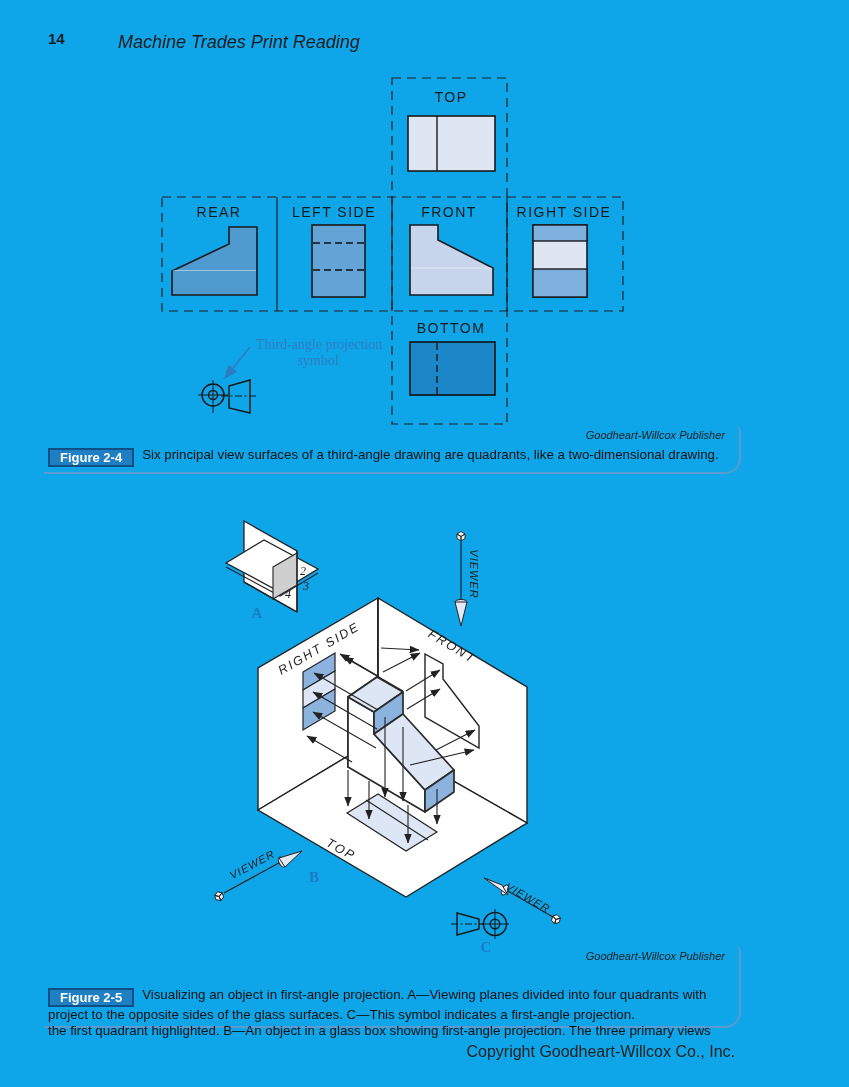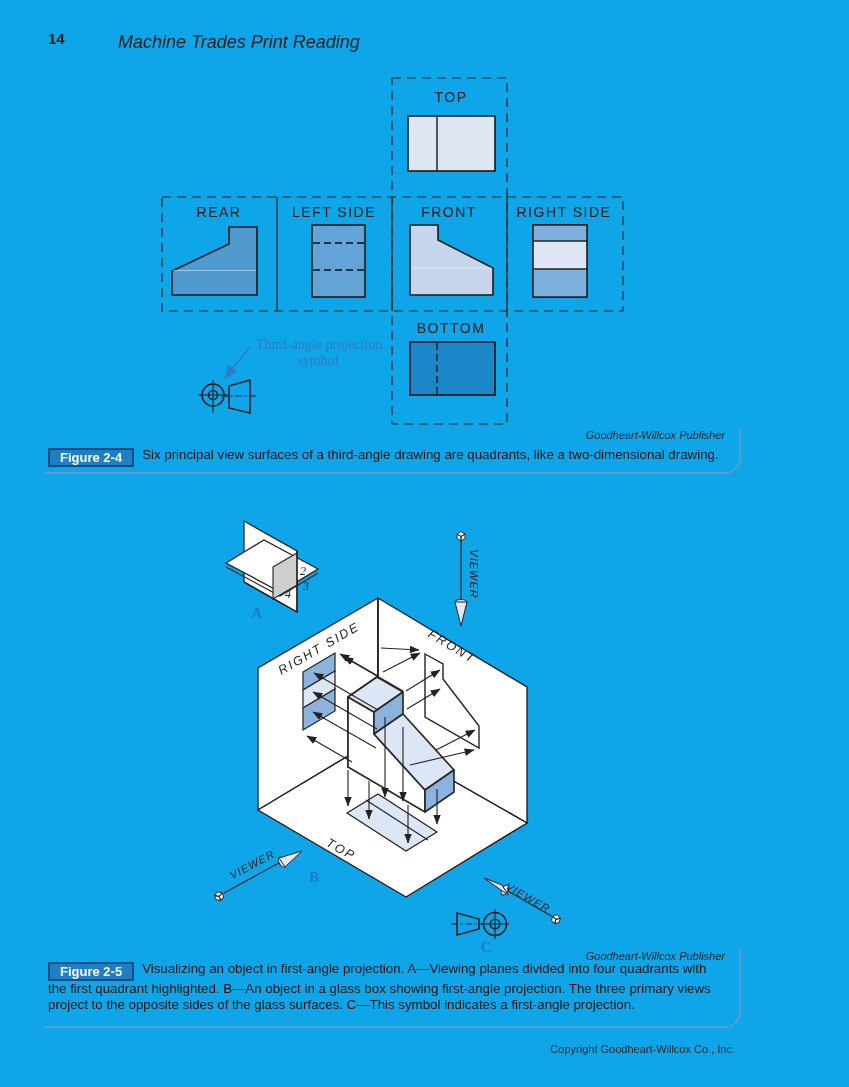--- a/index.html
+++ b/index.html
@@ -11,25 +11,25 @@
   svg.art{position:absolute;left:0;top:0;}
   .credit{position:absolute;right:124px;font-size:11px;font-style:italic;color:#222;}
   .credit-1{top:429px;}
   .credit-2{top:950px;}
   .caption-box{position:absolute;left:44px;width:695px;border-right:2.5px solid #5b9bd0;
                border-bottom:2.5px solid #5b9bd0;border-radius:0 6px 16px 0;}
   .caption-box-1{top:426px;height:46px;}
   .caption-box-2{top:946px;height:80px;}
   .caption{position:absolute;left:48px;font-size:13.3px;line-height:16px;color:#111;white-space:nowrap;}
   .caption-1{top:447px;width:690px;}
-  .caption-2{top:961px;width:692px;}
+  .caption-2{top:987px;width:692px;}
   .fig-pill{display:inline-block;background:#1f7fc3;border:2px solid #0d4f86;border-radius:0;
             color:#fff;font-weight:bold;font-size:13px;line-height:15px;padding:0 10px;
             margin-right:8px;vertical-align:-3px;}
-  .copyright{position:absolute;right:114px;top:1043px;font-size:11px;color:#222;}
+  .copyright{position:absolute;right:114px;top:1043px;font-size:16px;color:#222;}
   
   .cadtext{font-family:"Liberation Sans",sans-serif;font-size:14px;letter-spacing:1.5px;fill:#1a1a1a;}
   .iso-label{font-family:"Liberation Sans",sans-serif;font-style:italic;font-size:12.5px;letter-spacing:2px;fill:#222;}
   .viewer-label{font-family:"Liberation Sans",sans-serif;font-style:italic;font-size:11px;letter-spacing:1px;fill:#222;}
   .abc{font-family:"Liberation Serif",serif;font-weight:bold;font-size:15px;fill:#1b7cc4;}
   .qnum{font-family:"Liberation Serif",serif;font-style:italic;font-size:12px;fill:#222;}
   .ann{font-family:"Liberation Serif",serif;font-size:14px;fill:#2e7cc0;}
 </style>
 </head>
 <body>
@@ -218,19 +218,19 @@
   <div class="caption caption-1">
     <span class="fig-pill">Figure 2-4</span><span>Six principal view surfaces of a third-angle drawing are quadrants, like a two-dimensional drawing.</span>
   </div>
 
   <div class="caption-box caption-box-2"></div>
   <div class="credit credit-2">Goodheart-Willcox Publisher</div>
   <div class="caption caption-2">
     <div>
       <span class="fig-pill">Figure 2-5</span><span>Visualizing an object in first-angle projection. A—Viewing planes divided into four quadrants with</span>
     </div>
+    <div>project to the opposite sides of the glass surfaces. C—This symbol indicates a first-angle projection.</div>
     <div>the first quadrant highlighted. B—An object in a glass box showing first-angle projection. The three primary views</div>
-    <div>project to the opposite sides of the glass surfaces. C—This symbol indicates a first-angle projection.</div>
   </div>
 
   <div class="copyright">Copyright Goodheart-Willcox Co., Inc.</div>
 
 </div>
 
 </body></html>

